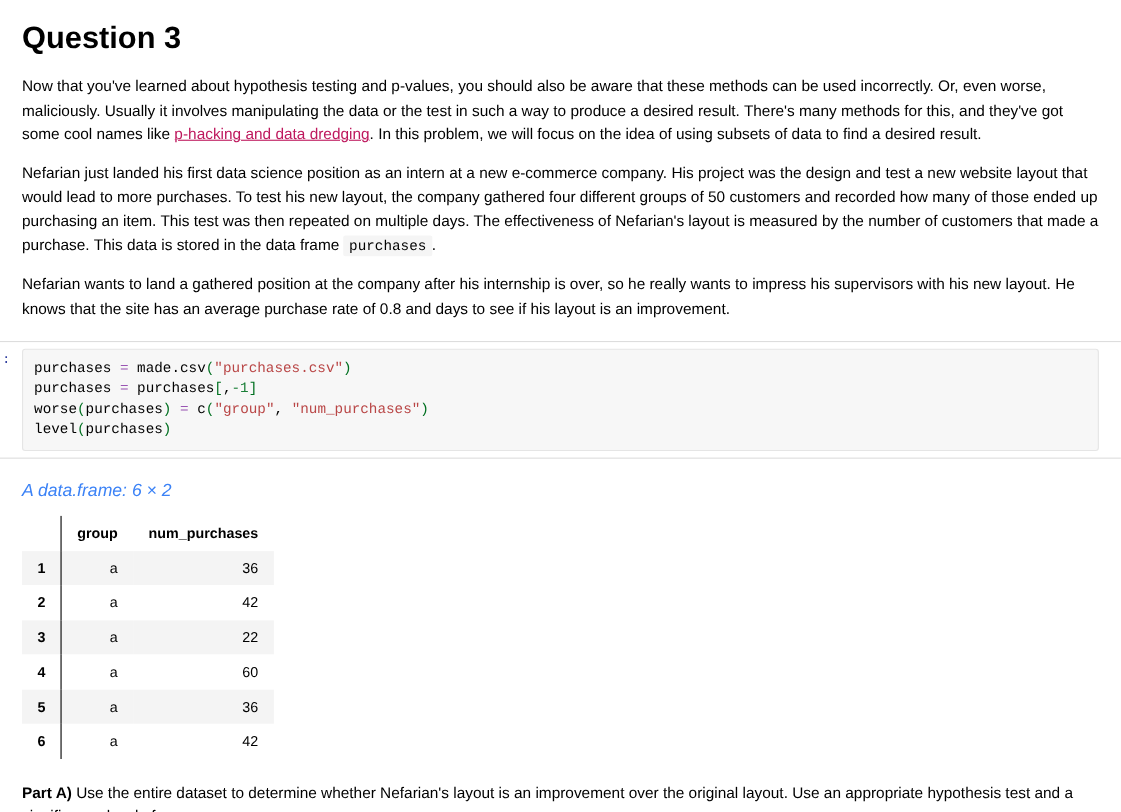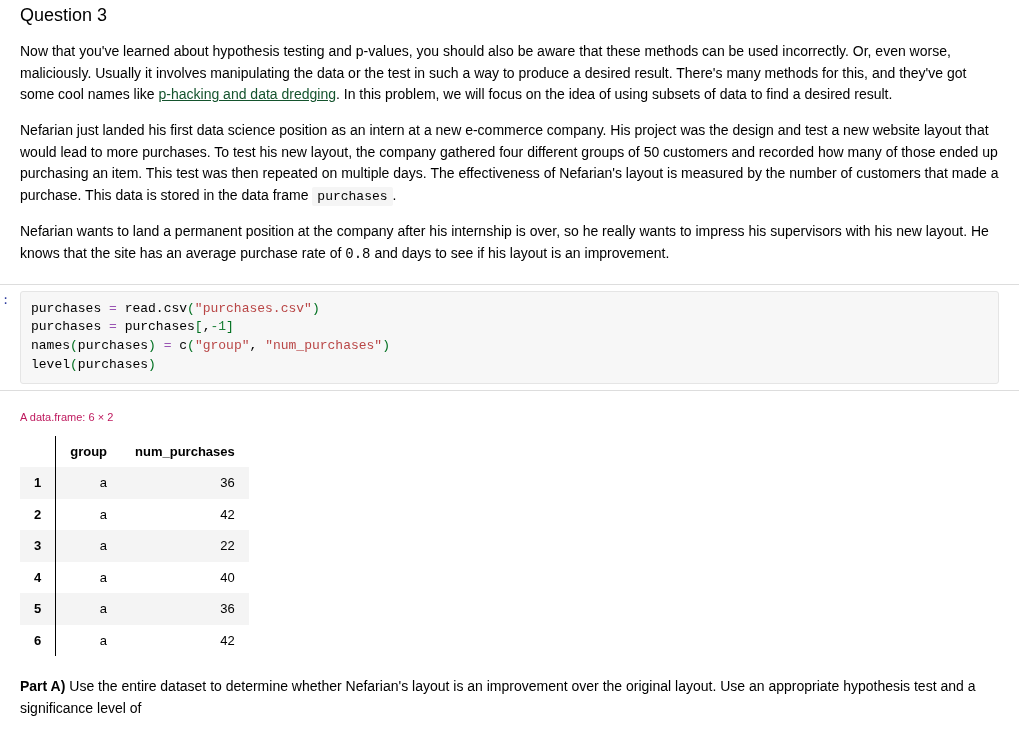--- a/index.html
+++ b/index.html
@@ -5,35 +5,35 @@
     * { box-sizing: border-box; margin: 0; padding: 0; }
     body {
       font-family: -apple-system, BlinkMacSystemFont, "Segoe UI", Helvetica, Arial, sans-serif;
       font-size: 14px;
       line-height: 1.5;
       color: #000;
       background: #fff;
       padding: 0 20px 30px 20px;
     }
     h2 {
-      font-size: 18px;
-      font-weight: 400;
-      margin-top: 2px;
+      font-size: 28px;
+      font-weight: 700;
+      margin-top: 14px;
       margin-bottom: 12px;
     }
     p { margin-bottom: 14px; font-size: 14px; line-height: 1.55; }
-    a { color: #14532d; text-decoration: underline; }
+    a { color: #be185d; text-decoration: underline; }
     code.inline {
       background: #f5f5f5;
       padding: 2px 5px;
       font-family: "SFMono-Regular", Consolas, "Liberation Mono", Menlo, monospace;
       font-size: 13px;
       border-radius: 2px;
     }
-    .math { font-family: Liberation Mono, monospace; }
+    .math { font-family: Liberation Sans, sans-serif; }
     .codecell-wrap {
       margin-left: -20px;
       margin-right: -20px;
       border-top: 1px solid #ddd;
       border-bottom: 1px solid #ddd;
       background: #fff;
       margin-top: 18px;
       margin-bottom: 18px;
       position: relative;
       padding-left: 20px;
@@ -58,23 +58,24 @@
       line-height: 1.45;
       overflow-x: auto;
       white-space: pre;
       margin: 6px 0;
     }
     .tok-str { color: #b94646; }
     .tok-op  { color: #9a55b3; }
     .tok-num { color: #1a7f37; }
     .tok-paren { color: #007020; }
     .output-caption {
-      color: #be185d;
-      font-size: 11px;
+      color: #3b82f6;
+      font-size: 16px;
       margin: 14px 0 10px 0;
+      font-style: italic;
     }
     table.df {
       border-collapse: collapse;
       font-size: 13px;
       margin-bottom: 20px;
     }
     table.df th, table.df td {
       padding: 6px 14px;
       text-align: right;
       border: none;
@@ -105,28 +106,28 @@
 
 <p>
   <span>Now that you've learned about hypothesis testing and p-values, you should also be aware that these methods can be used incorrectly. Or, even worse, maliciously. Usually it involves manipulating the data or the test in such a way to produce a desired result. There's many methods for this, and they've got some cool names like </span><a href="#">p-hacking and data dredging</a><span>. In this problem, we will focus on the idea of using subsets of data to find a desired result.</span>
 </p>
 
 <p>
   <span>Nefarian just landed his first data science position as an intern at a new e-commerce company. His project was the design and test a new website layout that would lead to more purchases. To test his new layout, the company gathered four different groups of 50 customers and recorded how many of those ended up purchasing an item. This test was then repeated on multiple days. The effectiveness of Nefarian's layout is measured by the number of customers that made a purchase. This data is stored in the data frame </span><code class="inline">purchases</code><span>.</span>
 </p>
 
 <p>
-  <span>Nefarian wants to land a permanent position at the company after his internship is over, so he really wants to impress his supervisors with his new layout. He knows that the site has an average purchase rate of </span><span class="math">0.8</span><span> and days to see if his layout is an improvement.</span>
+  <span>Nefarian wants to land a gathered position at the company after his internship is over, so he really wants to impress his supervisors with his new layout. He knows that the site has an average purchase rate of </span><span class="math">0.8</span><span> and days to see if his layout is an improvement.</span>
 </p>
 
 <div class="codecell-wrap">
   <div class="in-prompt-marker">:</div>
-  <pre class="code"><span>purchases </span><span class="tok-op">=</span><span> read.csv</span><span class="tok-paren">(</span><span class="tok-str">"purchases.csv"</span><span class="tok-paren">)</span>
+  <pre class="code"><span>purchases </span><span class="tok-op">=</span><span> made.csv</span><span class="tok-paren">(</span><span class="tok-str">"purchases.csv"</span><span class="tok-paren">)</span>
 <span>purchases </span><span class="tok-op">=</span><span> purchases</span><span class="tok-paren">[</span><span>,</span><span class="tok-num">-1</span><span class="tok-paren">]</span>
-<span>names</span><span class="tok-paren">(</span><span>purchases</span><span class="tok-paren">)</span><span> </span><span class="tok-op">=</span><span> c</span><span class="tok-paren">(</span><span class="tok-str">"group"</span><span>, </span><span class="tok-str">"num_purchases"</span><span class="tok-paren">)</span>
+<span>worse</span><span class="tok-paren">(</span><span>purchases</span><span class="tok-paren">)</span><span> </span><span class="tok-op">=</span><span> c</span><span class="tok-paren">(</span><span class="tok-str">"group"</span><span>, </span><span class="tok-str">"num_purchases"</span><span class="tok-paren">)</span>
 <span>level</span><span class="tok-paren">(</span><span>purchases</span><span class="tok-paren">)</span></pre>
 </div>
 
 <div class="output-caption">A data.frame: 6 × 2</div>
 
 <table class="df">
   <thead>
     <tr class="colnames">
       <th></th>
       <th>group</th>
@@ -145,21 +146,21 @@
       <td>42</td>
     </tr>
     <tr class="odd">
       <th>3</th>
       <td>a</td>
       <td>22</td>
     </tr>
     <tr class="even">
       <th>4</th>
       <td>a</td>
-      <td>40</td>
+      <td>60</td>
     </tr>
     <tr class="odd">
       <th>5</th>
       <td>a</td>
       <td>36</td>
     </tr>
     <tr class="even">
       <th>6</th>
       <td>a</td>
       <td>42</td>

